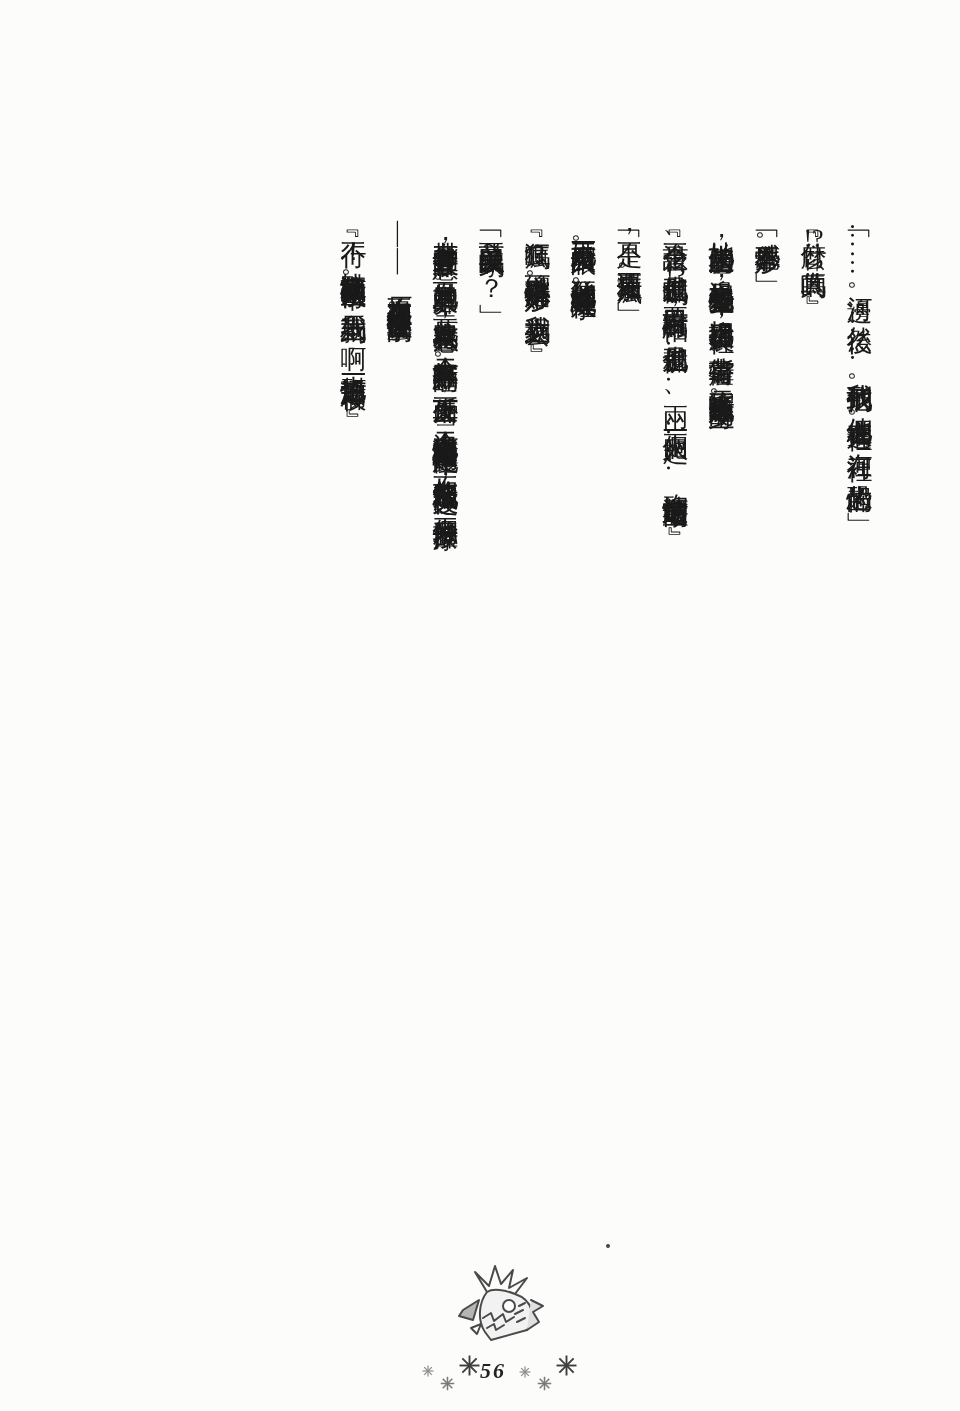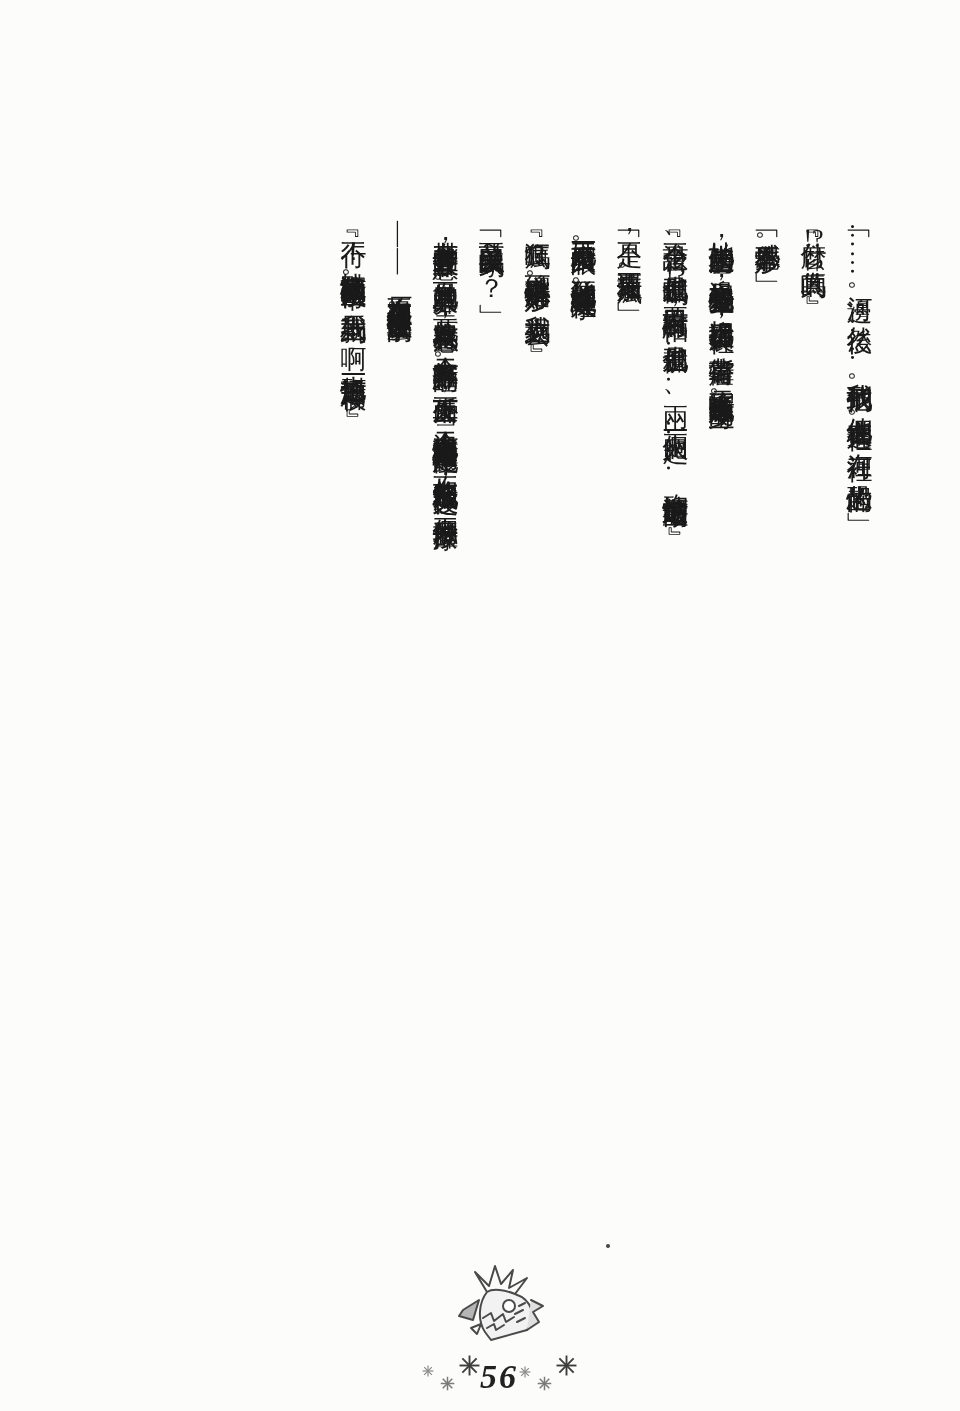--- a/index.html
+++ b/index.html
@@ -43,21 +43,21 @@
   .mascot {
     position: absolute;
     left: 30px;
     top: 22px;
   }
   .sparkle { position: absolute; }
   .page-number {
     position: absolute;
     left: 62px;
     top: 118px;
-    font-size: 34px;
+    font-size: 22px;
     font-style: italic;
     font-weight: bold;
     color: #222222;
     letter-spacing: 2px;
   }
   .tiny-dot {
     position: absolute;
     left: 188px;
     top: 4px;
     width: 4px;

